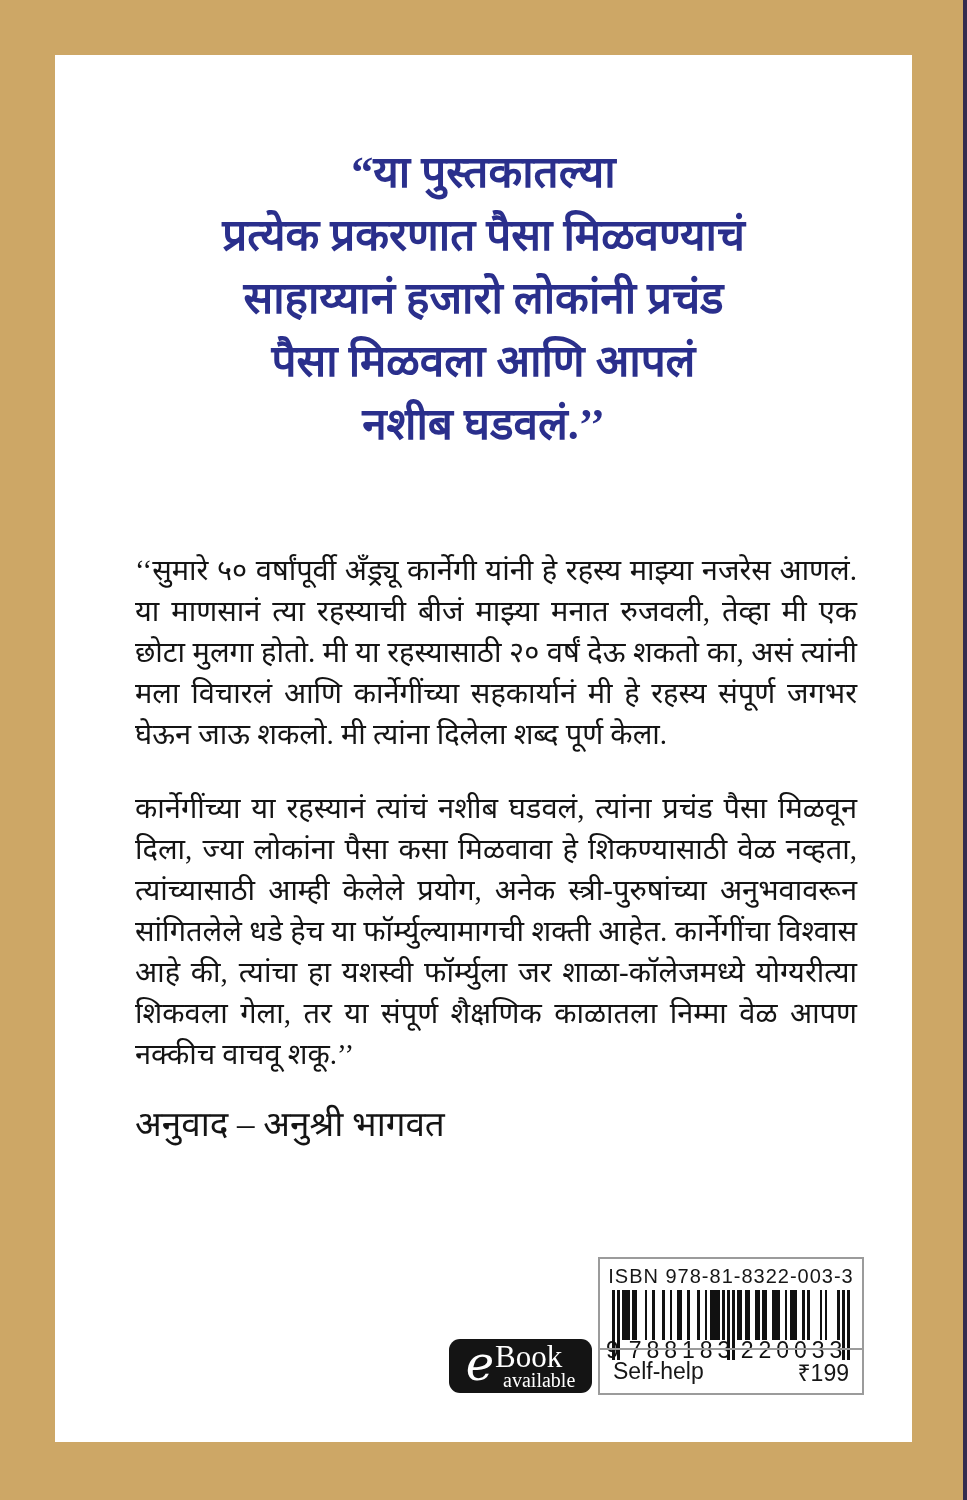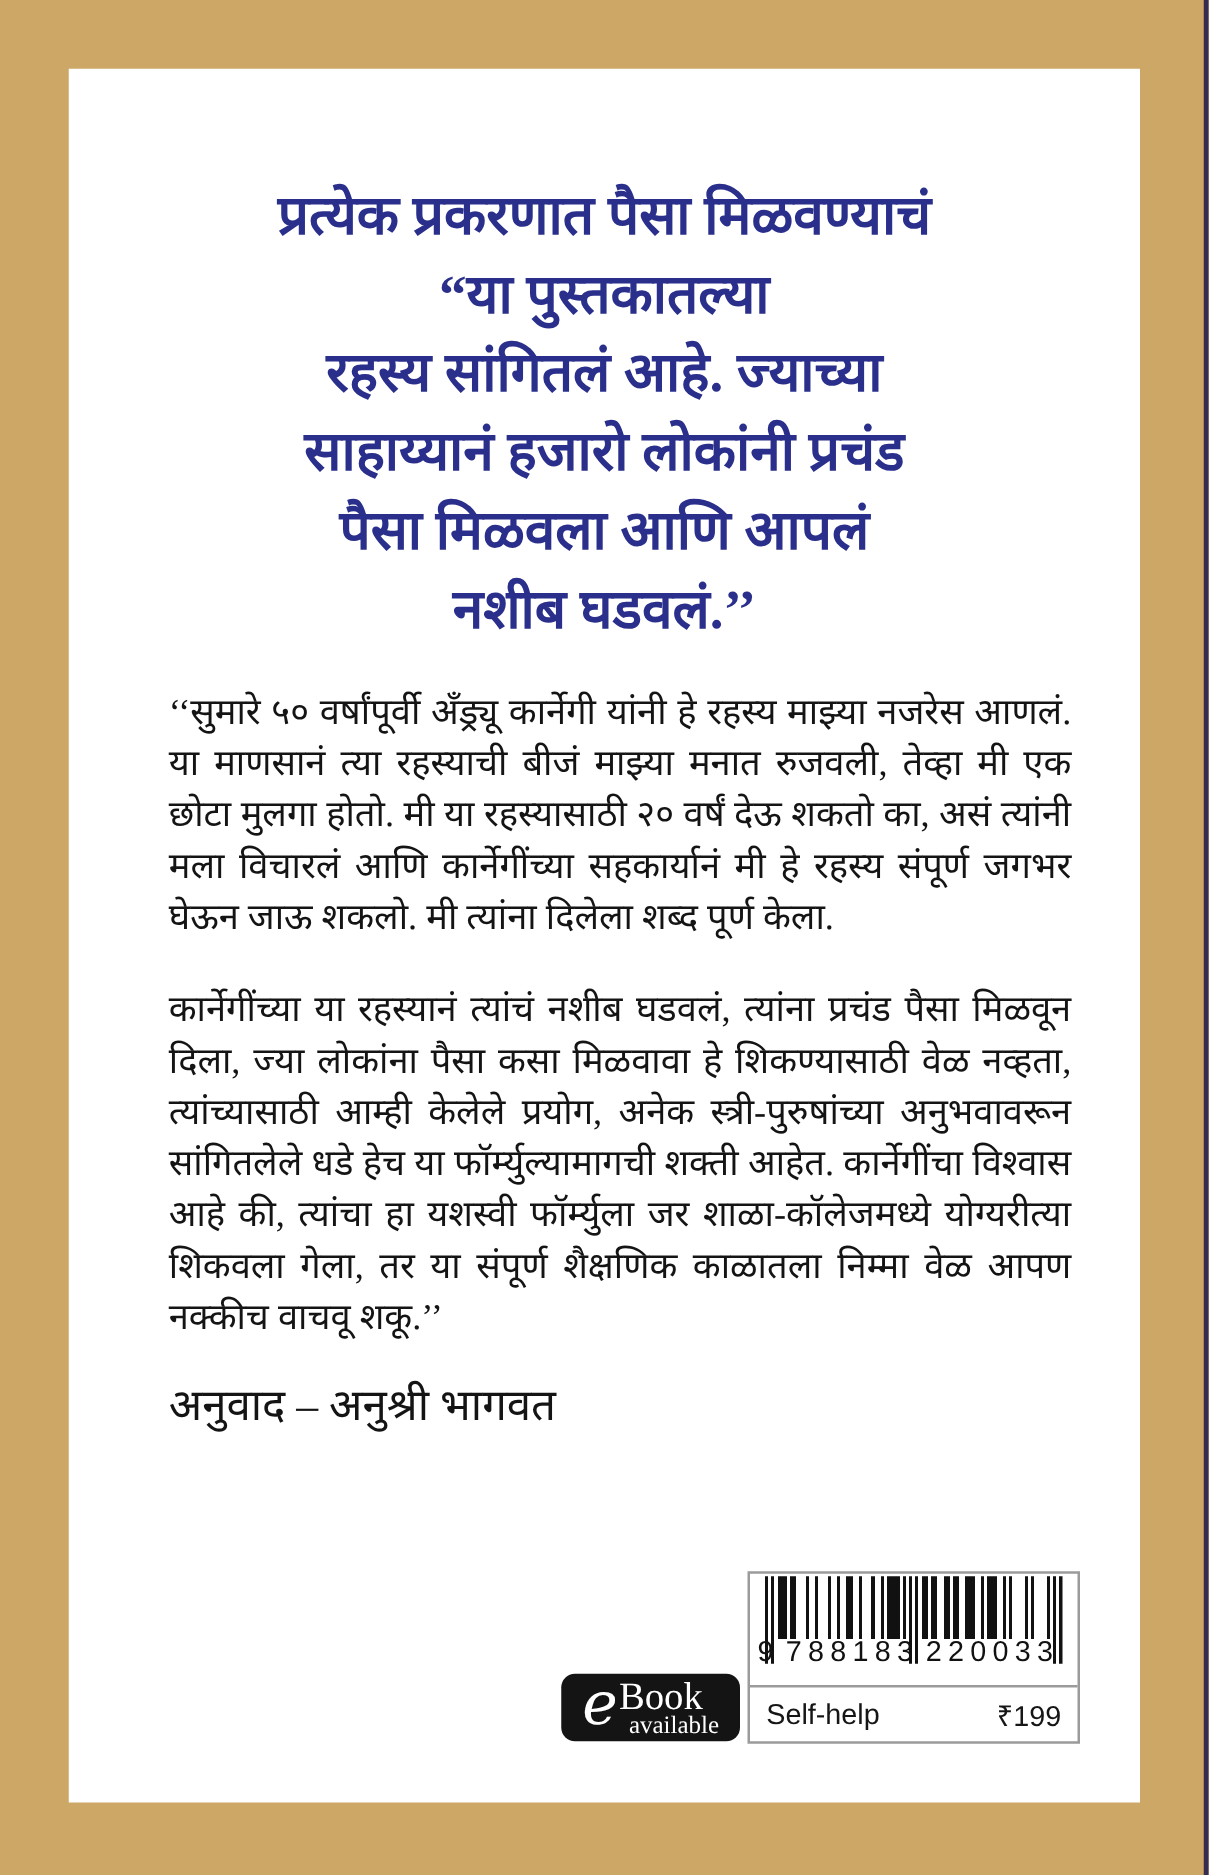--- a/index.html
+++ b/index.html
@@ -68,43 +68,43 @@
     padding:4px 13px; font-size:23px;
   }
 </style>
 </head>
 <body>
 
 <div class="canvas" style="background: rgb(205, 167, 102);">
   <div class="page">
 
     <div class="headline" style="color: rgb(42, 47, 140);">
+      <div>“या पुस्तकातल्या</div>
       <div>प्रत्येक प्रकरणात पैसा मिळवण्याचं</div>
-      <div>“या पुस्तकातल्या</div>
-      <div>रहस्य सांगितलं आहे. ज्याच्या</div>
       <div>साहाय्यानं हजारो लोकांनी प्रचंड</div>
       <div>पैसा मिळवला आणि आपलं</div>
       <div>नशीब घडवलं.’’</div>
     </div>
 
     <p class="para para-1">‘‘सुमारे ५० वर्षांपूर्वी अँड्र्यू कार्नेगी यांनी हे रहस्य माझ्या नजरेस आणलं. या माणसानं त्या रहस्याची बीजं माझ्या मनात रुजवली, तेव्हा मी एक छोटा मुलगा होतो. मी या रहस्यासाठी २० वर्षं देऊ शकतो का, असं त्यांनी मला विचारलं आणि कार्नेगींच्या सहकार्यानं मी हे रहस्य संपूर्ण जगभर घेऊन जाऊ शकलो. मी त्यांना दिलेला शब्द पूर्ण केला.</p>
     <p class="para para-2">कार्नेगींच्या या रहस्यानं त्यांचं नशीब घडवलं, त्यांना प्रचंड पैसा मिळवून दिला, ज्या लोकांना पैसा कसा मिळवावा हे शिकण्यासाठी वेळ नव्हता, त्यांच्यासाठी आम्ही केलेले प्रयोग, अनेक स्त्री-पुरुषांच्या अनुभवावरून सांगितलेले धडे हेच या फॉर्म्युल्यामागची शक्ती आहेत. कार्नेगींचा विश्वास आहे की, त्यांचा हा यशस्वी फॉर्म्युला जर शाळा-कॉलेजमध्ये योग्यरीत्या शिकवला गेला, तर या संपूर्ण शैक्षणिक काळातला निम्मा वेळ आपण नक्कीच वाचवू शकू.’’</p>
 
     <div class="translator">अनुवाद – अनुश्री भागवत</div>
 
 
     <div class="ebook">
       <span class="e">e</span>
       <span class="words">
         <span class="word-book">Book</span>
         <span class="word-available">available</span>
       </span>
     </div>
 
     <div class="isbnbox">
+      <div class="isbn-line">ISBN  978-81-8322-003-3</div>
       <div class="barcode-wrap">
         <svg id="barcode" class="bars" viewBox="0 0 95 56" preserveAspectRatio="none" shape-rendering="crispEdges">
             <rect x="0" y="0" width="1" height="56" fill="#111"></rect>
             <rect x="2" y="0" width="1" height="56" fill="#111"></rect>
             <rect x="4" y="0" width="1" height="40" fill="#111"></rect>
             <rect x="5" y="0" width="1" height="40" fill="#111"></rect>
             <rect x="6" y="0" width="1" height="40" fill="#111"></rect>
             <rect x="8" y="0" width="1" height="40" fill="#111"></rect>
             <rect x="9" y="0" width="1" height="40" fill="#111"></rect>
             <rect x="13" y="0" width="1" height="40" fill="#111"></rect>

